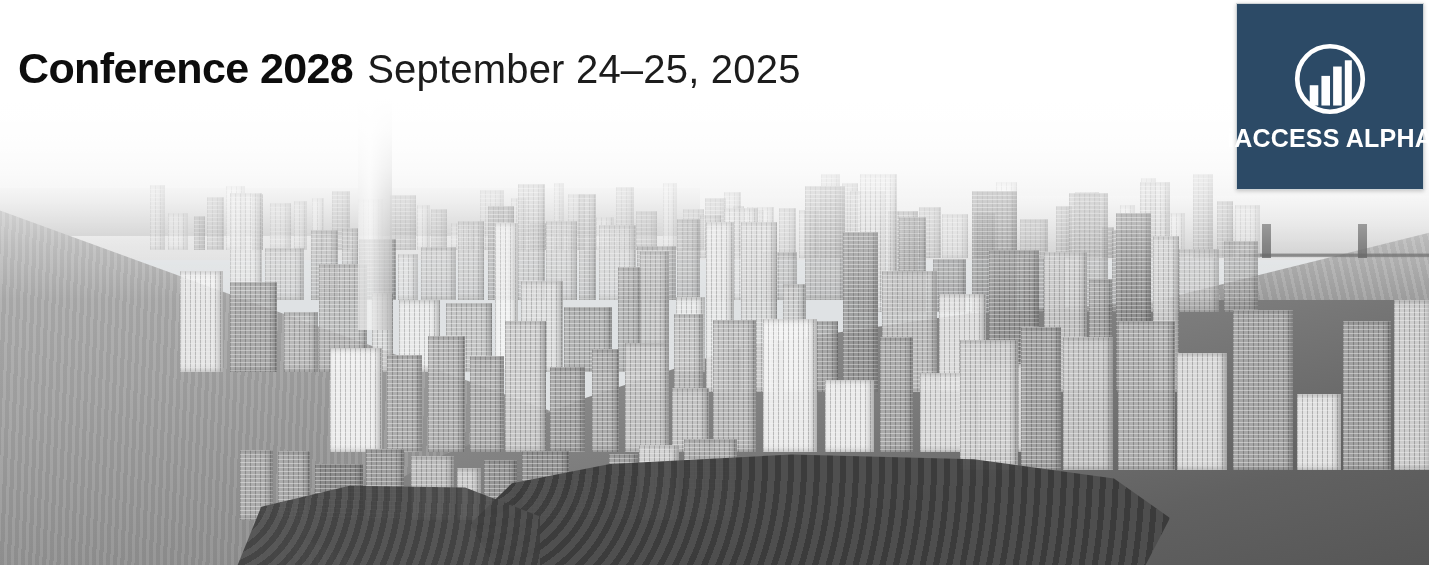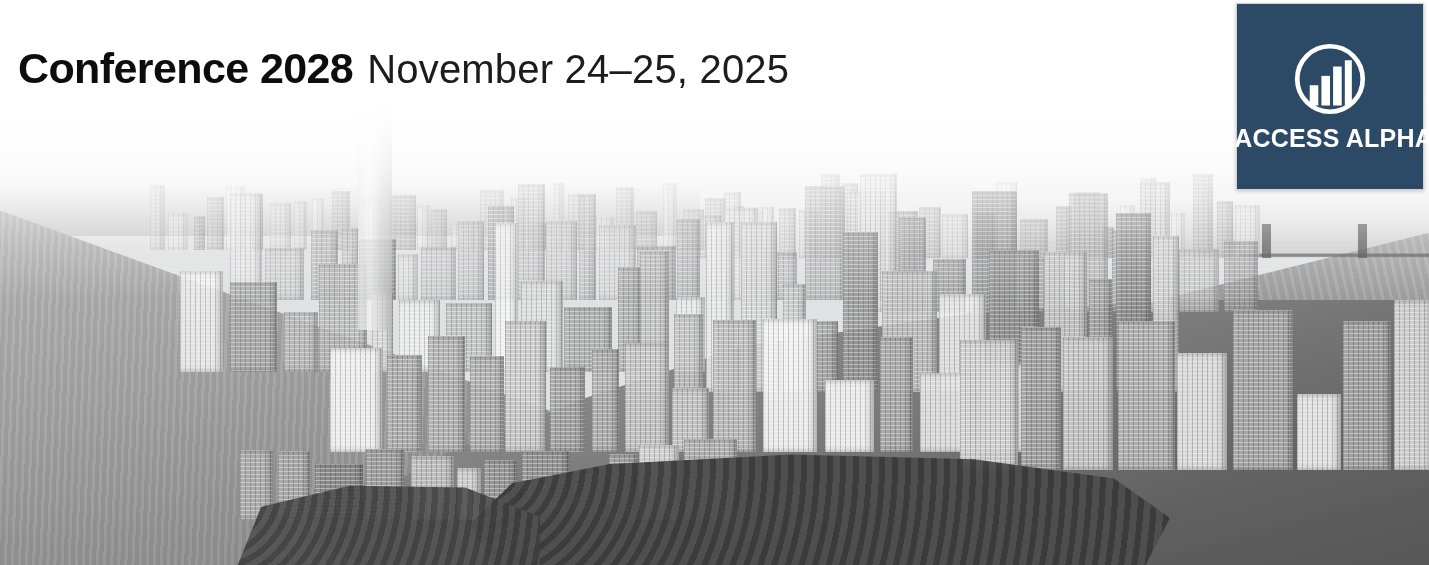--- a/index.html
+++ b/index.html
@@ -342,21 +342,21 @@
         <div class="bld" style="left: 683.637px; width: 53.0289px; height: 80.718px; top: 439.282px; bottom: auto; background-color: rgb(180, 180, 182); opacity: 0.9; background-size: auto, auto;"></div>
       </div>
     <div class="wtc"></div>
     <div class="wtc-spire"></div>
     <div class="park"></div>
     <div class="park2"></div>
     <div class="haze"></div>
   </div>
 
   <div id="header-text">
-    <div class="title-line"><span>Conference 2028</span><span class="title-date" style="margin-left:14px">November 24–25, 2025</span></div>
+    <div class="title-line"><span>Conference 2028</span><span class="title-date" style="margin-left:14px">September 24–25, 2025</span></div>
   </div>
 
   <div id="logo-box">
     <svg id="logo-mark" viewBox="0 0 100 100">
       <circle cx="50" cy="50" r="42" fill="none" stroke="#ffffff" stroke-width="6"></circle>
       <rect x="24" y="58" width="11" height="26" fill="#ffffff"></rect>
       <rect x="39" y="46" width="11" height="38" fill="#ffffff"></rect>
       <rect x="54" y="34" width="11" height="50" fill="#ffffff"></rect>
       <rect x="69" y="26" width="9" height="58" fill="#ffffff"></rect>
     </svg>

